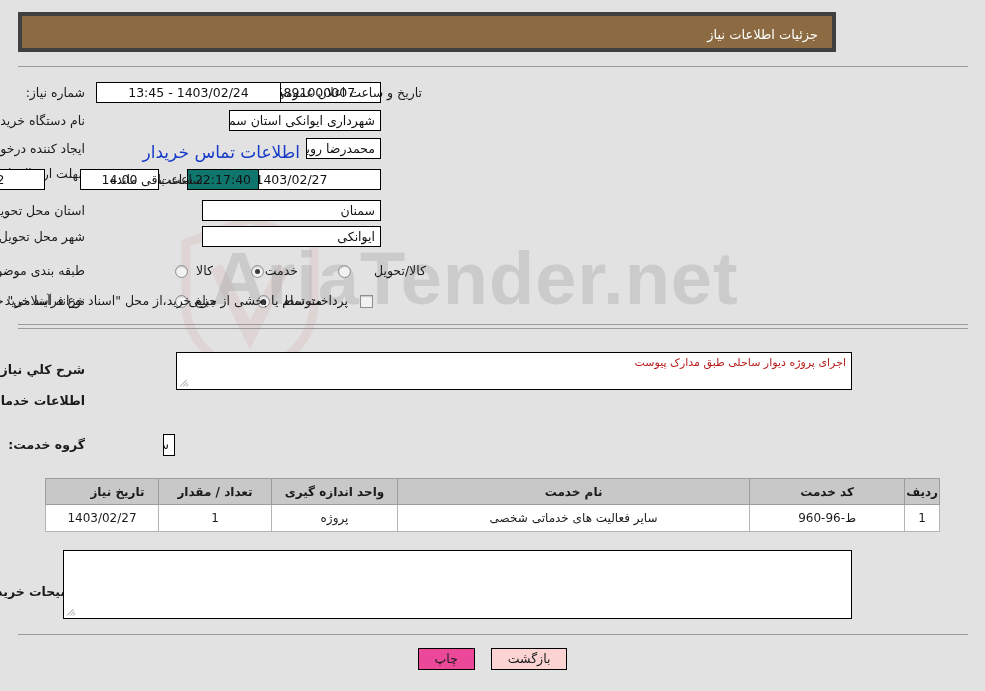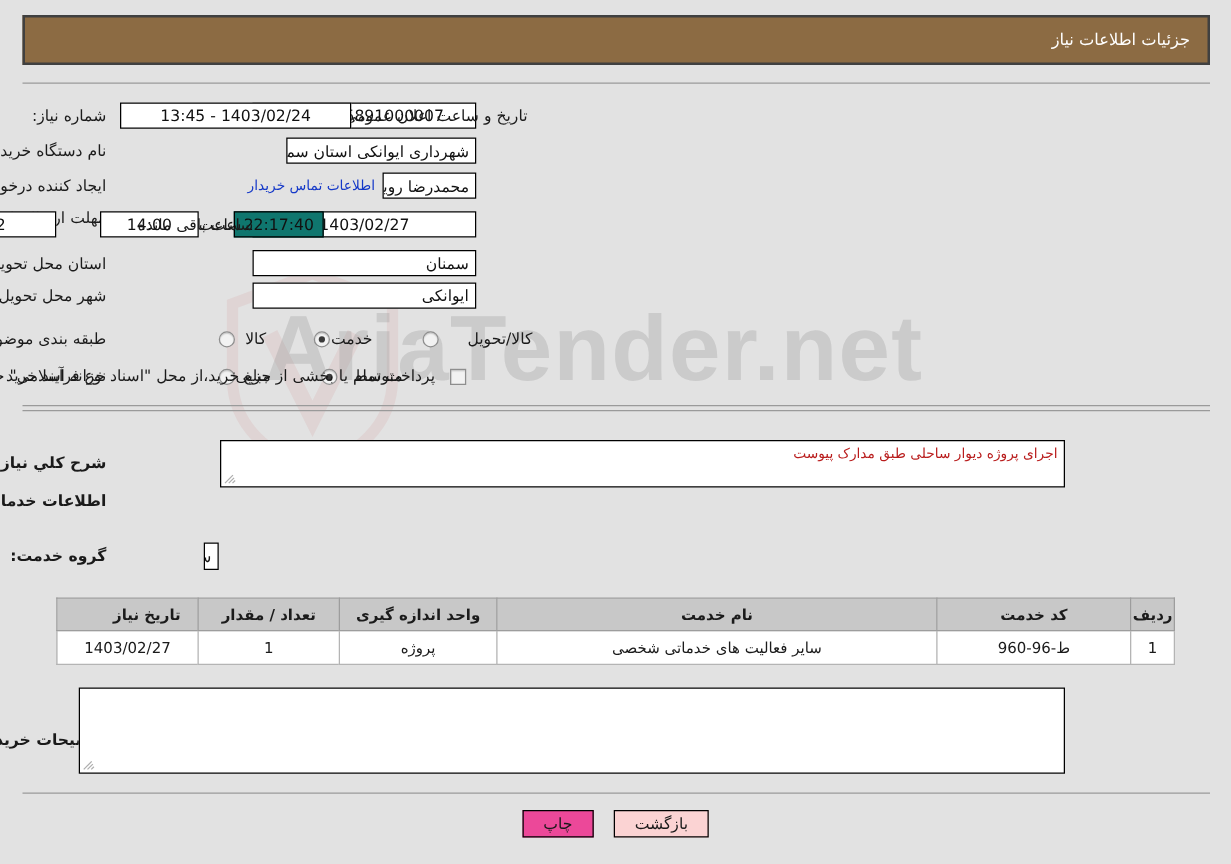--- a/index.html
+++ b/index.html
@@ -43,23 +43,23 @@
     color: rgba(150,150,150,.30);
     font-family: "Liberation Sans", sans-serif;
     direction: ltr;
     white-space: nowrap;
   }
 
   
   .titlebar {
     position: absolute;
     left: 18px; top: 12px;
-    width: 950px; height: 40px;
+    width: 818px; height: 40px;
     background: #8c6b43;
-    border: 2px solid #404040;
+    border: 4px solid #404040;
     color: #ffffff;
     z-index: 3;
   }
   .titlebar .t {
     position: absolute;
     right: 14px; top: 11px;
     font-size: 13px;
   }
 
   
@@ -94,21 +94,21 @@
     white-space: nowrap;
     overflow: hidden;
     z-index: 4;
   }
   .fld.center  { text-align: center; }
   .fld.right   { text-align: right; }
   .fld.cream   { background: #0f766e; text-align: center; }
   .link {
     position: absolute;
     color: #1438c8;
-    font-size: 11px;
+    font-size: 17px;
     text-decoration: none;
     white-space: nowrap;
     cursor: pointer;
     z-index: 5;
   }
 
   
   .radio {
     position: absolute;
     width: 13px; height: 13px;

